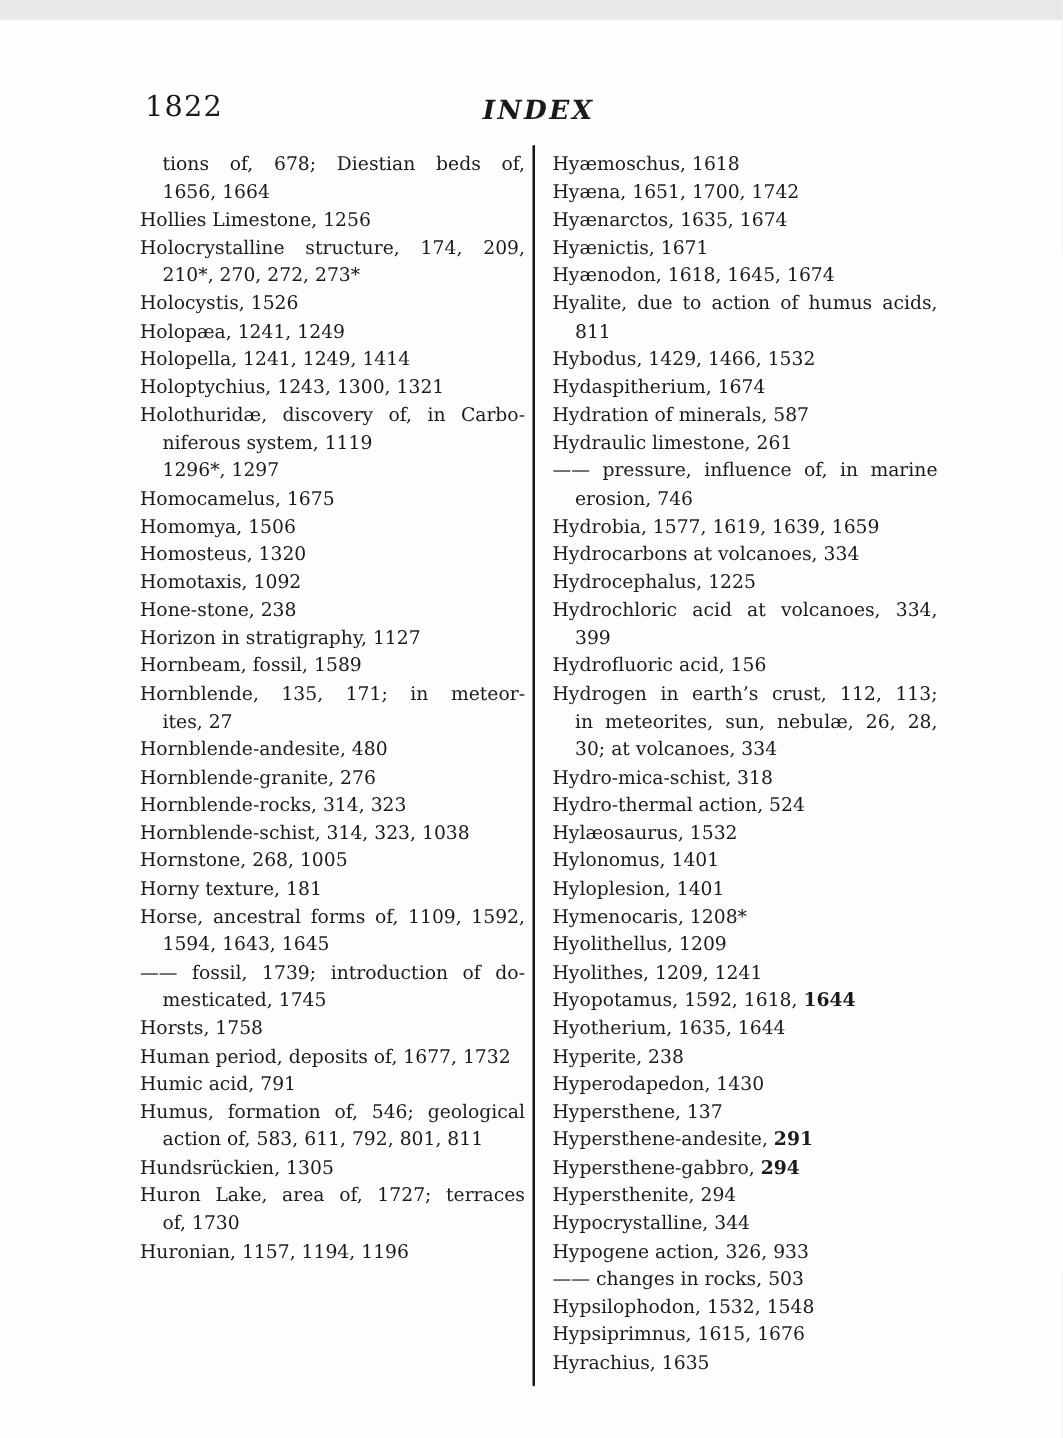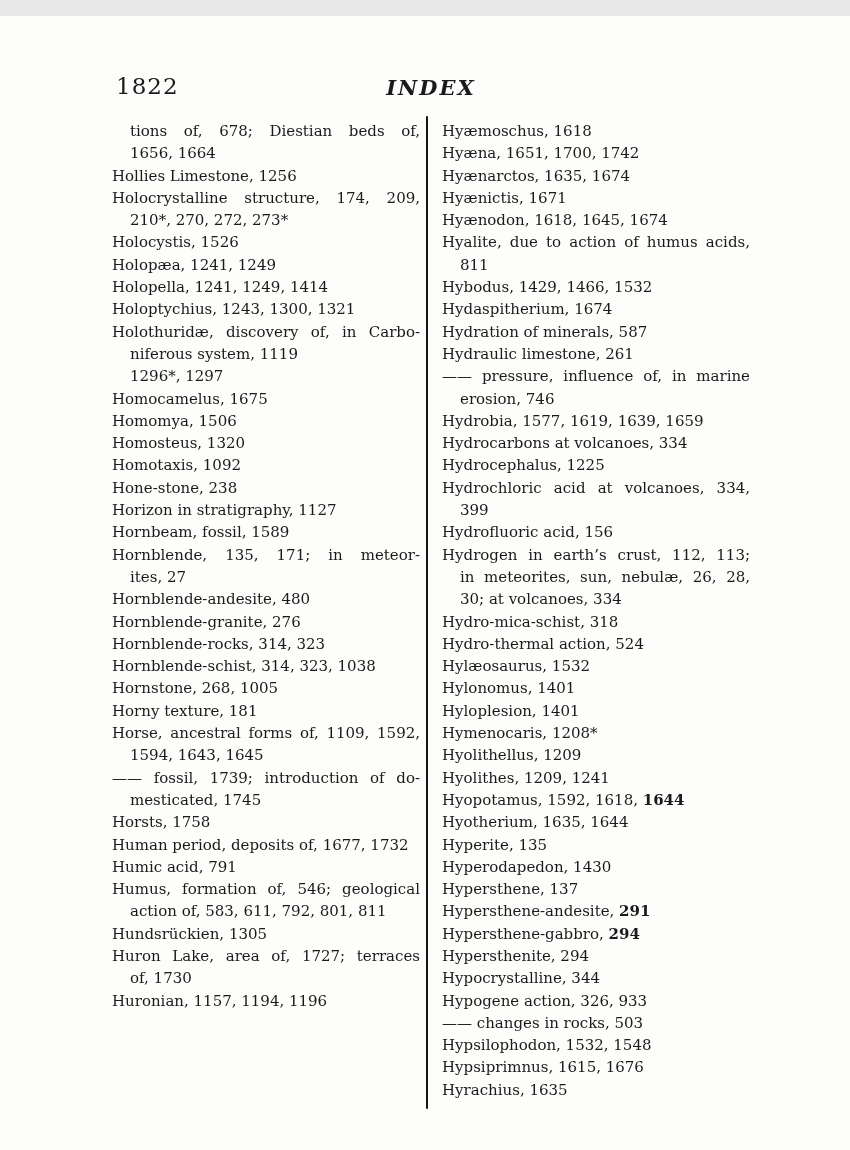--- a/index.html
+++ b/index.html
@@ -106,21 +106,21 @@
       <div class="line">Hydro-mica-schist, 318</div>
       <div class="line">Hydro-thermal action, 524</div>
       <div class="line">Hylæosaurus, 1532</div>
       <div class="line">Hylonomus, 1401</div>
       <div class="line">Hyloplesion, 1401</div>
       <div class="line">Hymenocaris, 1208*</div>
       <div class="line">Hyolithellus, 1209</div>
       <div class="line">Hyolithes, 1209, 1241</div>
       <div class="line">Hyopotamus, 1592, 1618, <span class="bold">1644</span></div>
       <div class="line">Hyotherium, 1635, 1644</div>
-      <div class="line">Hyperite, 135</div>
+      <div class="line">Hyperite, 238</div>
       <div class="line">Hyperodapedon, 1430</div>
       <div class="line">Hypersthene, 137</div>
       <div class="line">Hypersthene-andesite, <span class="bold">291</span></div>
       <div class="line">Hypersthene-gabbro, <span class="bold">294</span></div>
       <div class="line">Hypersthenite, 294</div>
       <div class="line">Hypocrystalline, 344</div>
       <div class="line">Hypogene action, 326, 933</div>
       <div class="line">—— changes in rocks, 503</div>
       <div class="line">Hypsilophodon, 1532, 1548</div>
       <div class="line">Hypsiprimnus, 1615, 1676</div>

